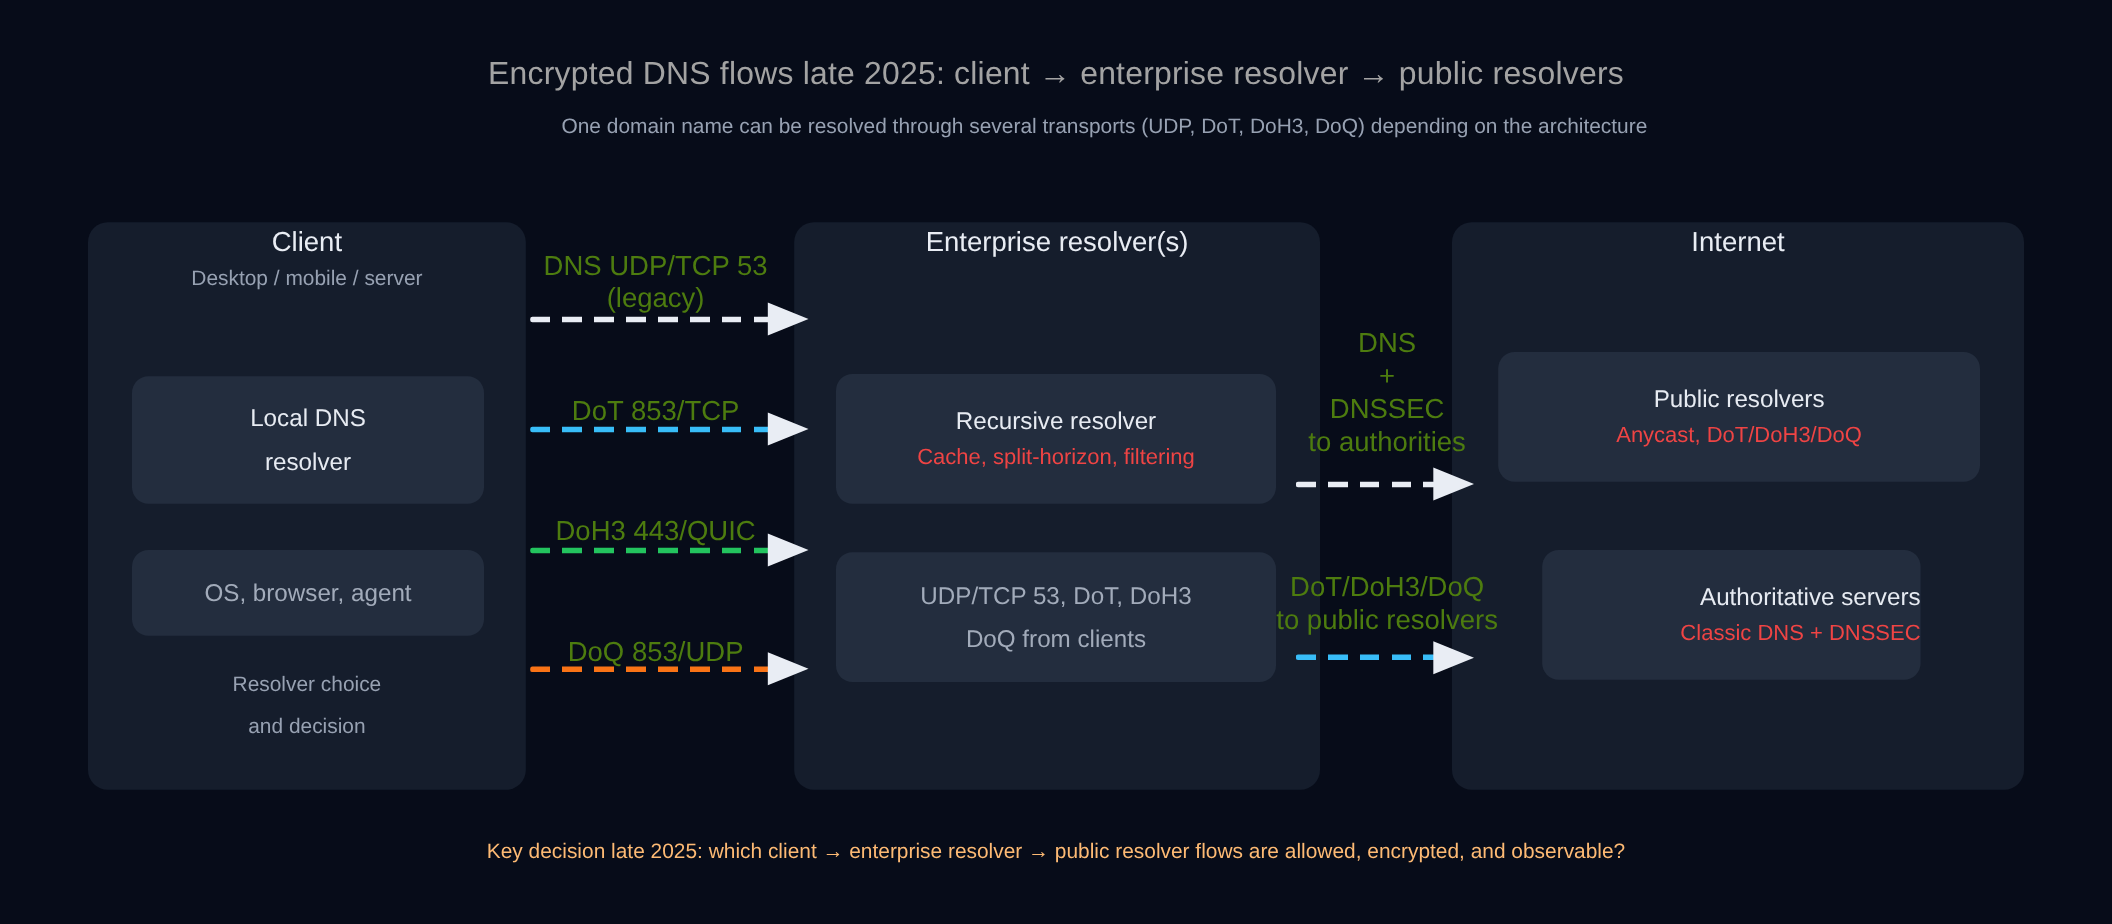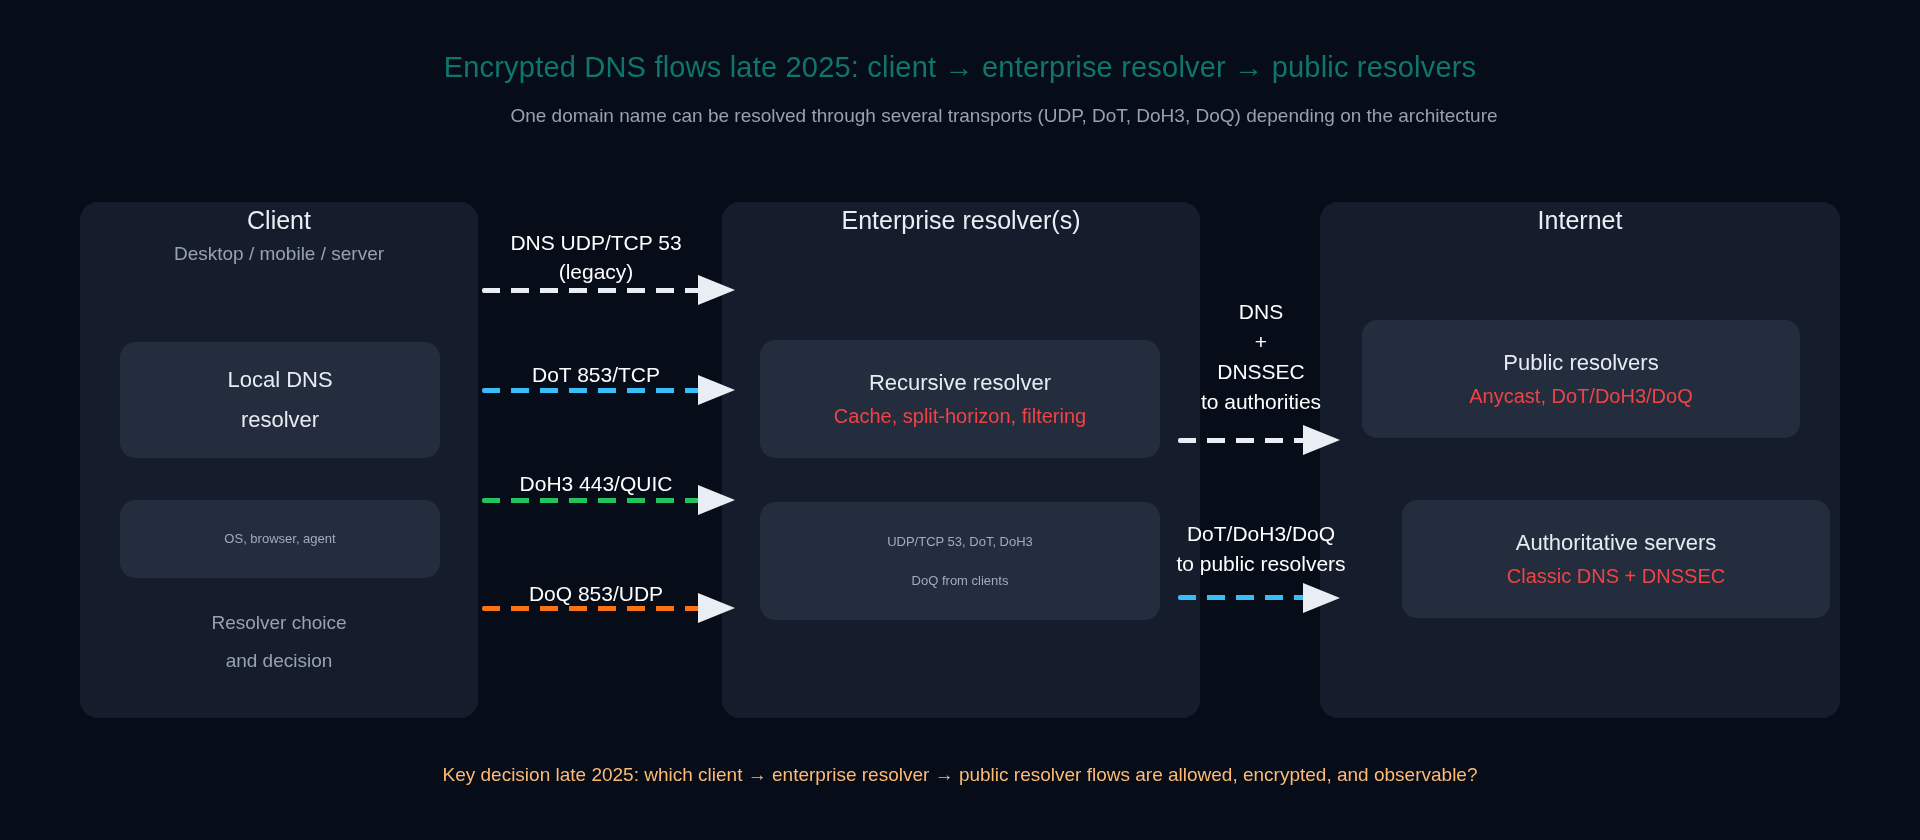--- a/index.html
+++ b/index.html
@@ -4,21 +4,21 @@
 <style>
   html,body{margin:0;padding:0;background:#070c19;}
   .stage{
     position:relative;width:1920px;height:840px;overflow:hidden;
     background:#070c19;
     font-family:"Liberation Sans","DejaVu Sans",sans-serif;
     -webkit-font-smoothing:antialiased;
   }
   .title{
     position:absolute;left:0;top:49px;width:100%;text-align:center;
-    font-size:29px;line-height:36px;font-weight:500;color:#0f766e;letter-spacing:.2px;
+    font-size:29px;line-height:36px;font-weight:500;color:#a3a3a3;letter-spacing:.2px;
   }
   .subtitle{
     position:absolute;left:0;top:103px;width:100%;text-align:center;
     font-size:19px;line-height:25px;color:#97a1b2;margin-left:44px;
   }
   .caption{
     position:absolute;left:0;top:762px;width:100%;text-align:center;
     font-size:19px;line-height:26px;color:#fdba74;
   }
   .panel{
@@ -34,36 +34,36 @@
   .panel-sub{
     margin-top:2px;text-align:center;font-size:19px;line-height:28px;color:#97a1b2;
   }
   .card{
     position:absolute;background:#232d3e;border-radius:15px;
     display:flex;flex-direction:column;align-items:center;justify-content:center;
     text-align:center;
   }
   .card-title{font-size:22px;line-height:30px;font-weight:500;color:#e7ebf2;}
   .card-sub{font-size:20px;line-height:28px;color:#ef4444;margin-top:4px;}
-  .card-muted{font-size:13px;line-height:39px;color:#a2abba;}
+  .card-muted{font-size:22px;line-height:39px;color:#a2abba;}
   .card.local{left:40px;top:140px;width:320px;height:116px;}
   .card.local .card-title{line-height:40px;}
   .card.os{left:40px;top:298px;width:320px;height:78px;}
   .card.os .card-muted{line-height:26px;}
   .panel-note{
     position:absolute;left:0;top:402px;width:100%;text-align:center;
     font-size:19px;line-height:38px;color:#97a1b2;
   }
   .card.recursive{left:38px;top:138px;width:400px;height:118px;}
   .card.transport{left:38px;top:300px;width:400px;height:118px;}
   .card.public{left:42px;top:118px;width:438px;height:118px;}
-  .card.auth{left:82px;top:298px;width:428px;height:118px;}
+  .card.auth{left:82px;top:298px;width:344px;height:118px;align-items:flex-end;}
   .flow-label{
     position:absolute;transform:translateX(-50%);text-align:center;white-space:nowrap;
-    font-size:21px;color:#ffffff;line-height:29px;
+    font-size:25px;color:#4d7c0f;line-height:29px;
   }
   .flow-label.lh30{line-height:30px;}
   .flow-line{
     position:absolute;height:5px;border-radius:2px;
     background:repeating-linear-gradient(90deg,var(--c) 0 18px,transparent 18px 29px);
   }
   .flow-head{
     position:absolute;width:0;height:0;
     border-top:15px solid transparent;border-bottom:15px solid transparent;
     border-left:37px solid #e9edf4;

